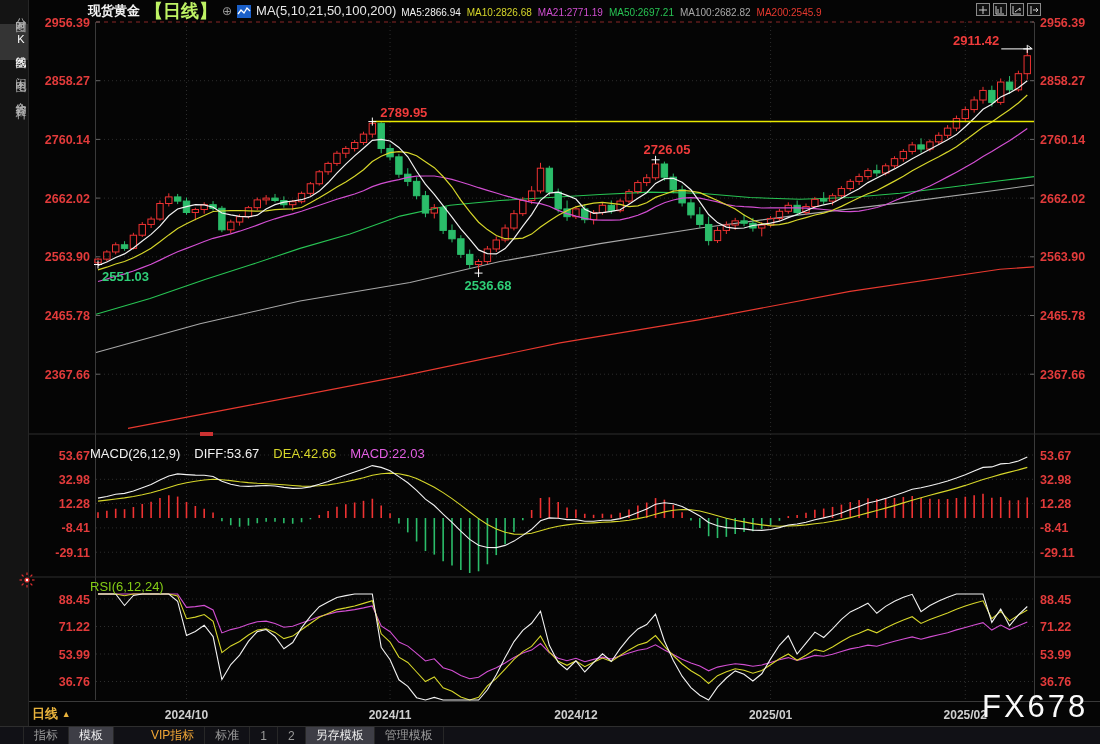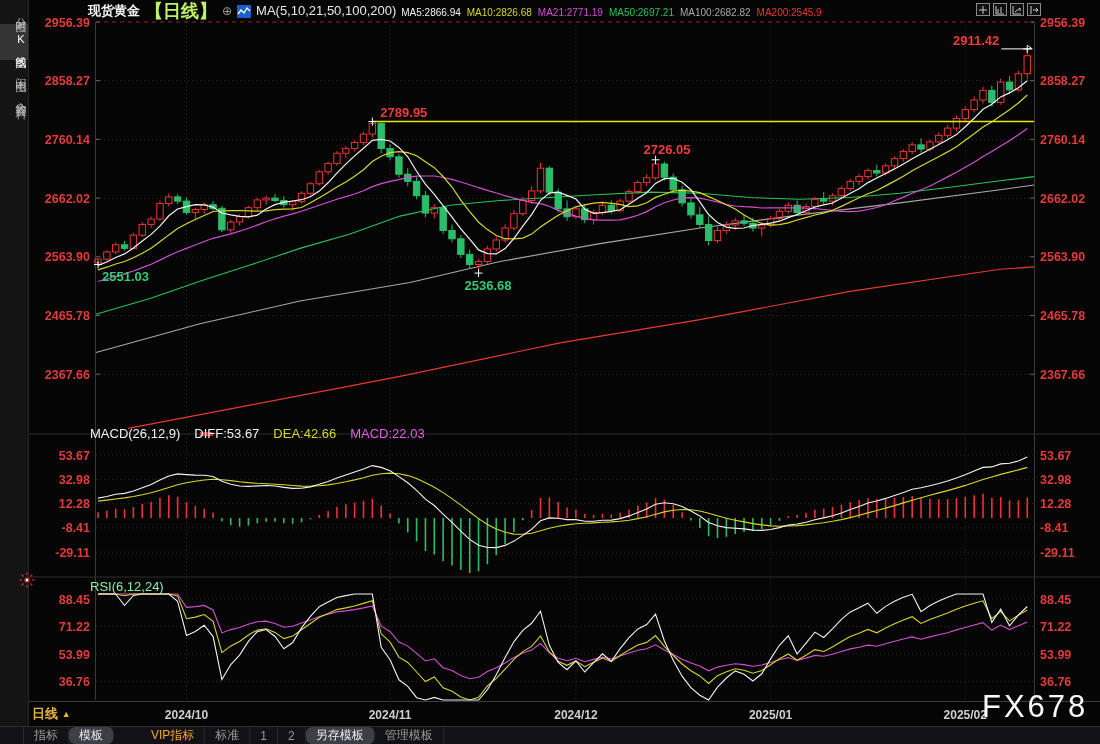--- a/index.html
+++ b/index.html
@@ -28,21 +28,21 @@
   .period-box{position:absolute;left:32px;top:705px;color:#e9b33c;font-size:13px;font-weight:700;z-index:6;cursor:pointer;}
   .period-box .arr{font-size:9px;position:relative;top:-1px;}
   
   .watermark{position:absolute;left:982px;top:689px;color:#fafafa;font-size:31px;font-weight:400;
     letter-spacing:3px;z-index:8;font-family:"Liberation Sans",sans-serif;}
   
   .toolbar{position:absolute;left:0;bottom:0;width:1100px;height:17px;background:#111116;border-top:1px solid #2e2e2e;
     display:flex;align-items:stretch;font-size:12px;z-index:9;}
   .tb-item{display:flex;align-items:center;padding:0 10px;color:#9a9a9a;border-right:1px solid #272727;cursor:pointer;}
   .tb-item:first-child{margin-left:23px;border-left:1px solid #272727;}
-  .tb-item.active{background:#3e3e46;color:#ededed;border-radius:6px;}
+  .tb-item.active{background:#3e3e46;color:#ededed;}
   .tb-item.accent{color:#f0a636;padding-left:37px;}
   svg text{font-family:"Liberation Sans","DejaVu Sans",sans-serif;}
   .ax-label{font-size:12.5px;font-weight:700;}
   .date-label{font-size:12px;font-weight:700;}
   .ann{font-size:13px;font-weight:700;}
 </style>
 </head>
 <body>
 
 <div class="app">
@@ -598,27 +598,27 @@
         <text x="1040" y="603.5" fill="#e23b3b" class="ax-label">88.45</text>
         <text x="90" y="631" fill="#e23b3b" text-anchor="end" class="ax-label">71.22</text>
         <text x="1040" y="631" fill="#e23b3b" class="ax-label">71.22</text>
         <text x="90" y="658.5" fill="#e23b3b" text-anchor="end" class="ax-label">53.99</text>
         <text x="1040" y="658.5" fill="#e23b3b" class="ax-label">53.99</text>
         <text x="90" y="686" fill="#e23b3b" text-anchor="end" class="ax-label">36.76</text>
         <text x="1040" y="686" fill="#e23b3b" class="ax-label">36.76</text>
       </g>
     </svg>
 
-  <div class="panel-labels" style="top:426px">
+  <div class="panel-labels" style="top:446px">
     <span style="color:#f2f2f2">MACD(26,12,9)</span>
     <span id="macd-vals"><span style="color: rgb(242, 242, 242); margin-right: 14px;">DIFF:53.67</span><span style="color: rgb(214, 214, 42); margin-right: 14px;">DEA:42.66</span><span style="color: rgb(228, 95, 228); margin-right: 14px;">MACD:22.03</span></span>
   </div>
 
   <div class="panel-labels" style="top:579px">
-    <span style="color:#86efac">RSI(6,12,24)</span>
+    <span style="color:#84cc16">RSI(6,12,24)</span>
   </div>
 
   <div class="rsi-gear">
     <svg width="16" height="16" viewBox="0 0 16 16">
       <g stroke="#e03030" stroke-width="1.2">
         <line x1="8" y1="0.5" x2="8" y2="3"></line>
           <line x1="8" y1="13" x2="8" y2="15.5"></line>
         <line x1="0.5" y1="8" x2="3" y2="8"></line>
           <line x1="13" y1="8" x2="15.5" y2="8"></line>
         <line x1="2.7" y1="2.7" x2="4.5" y2="4.5"></line>

